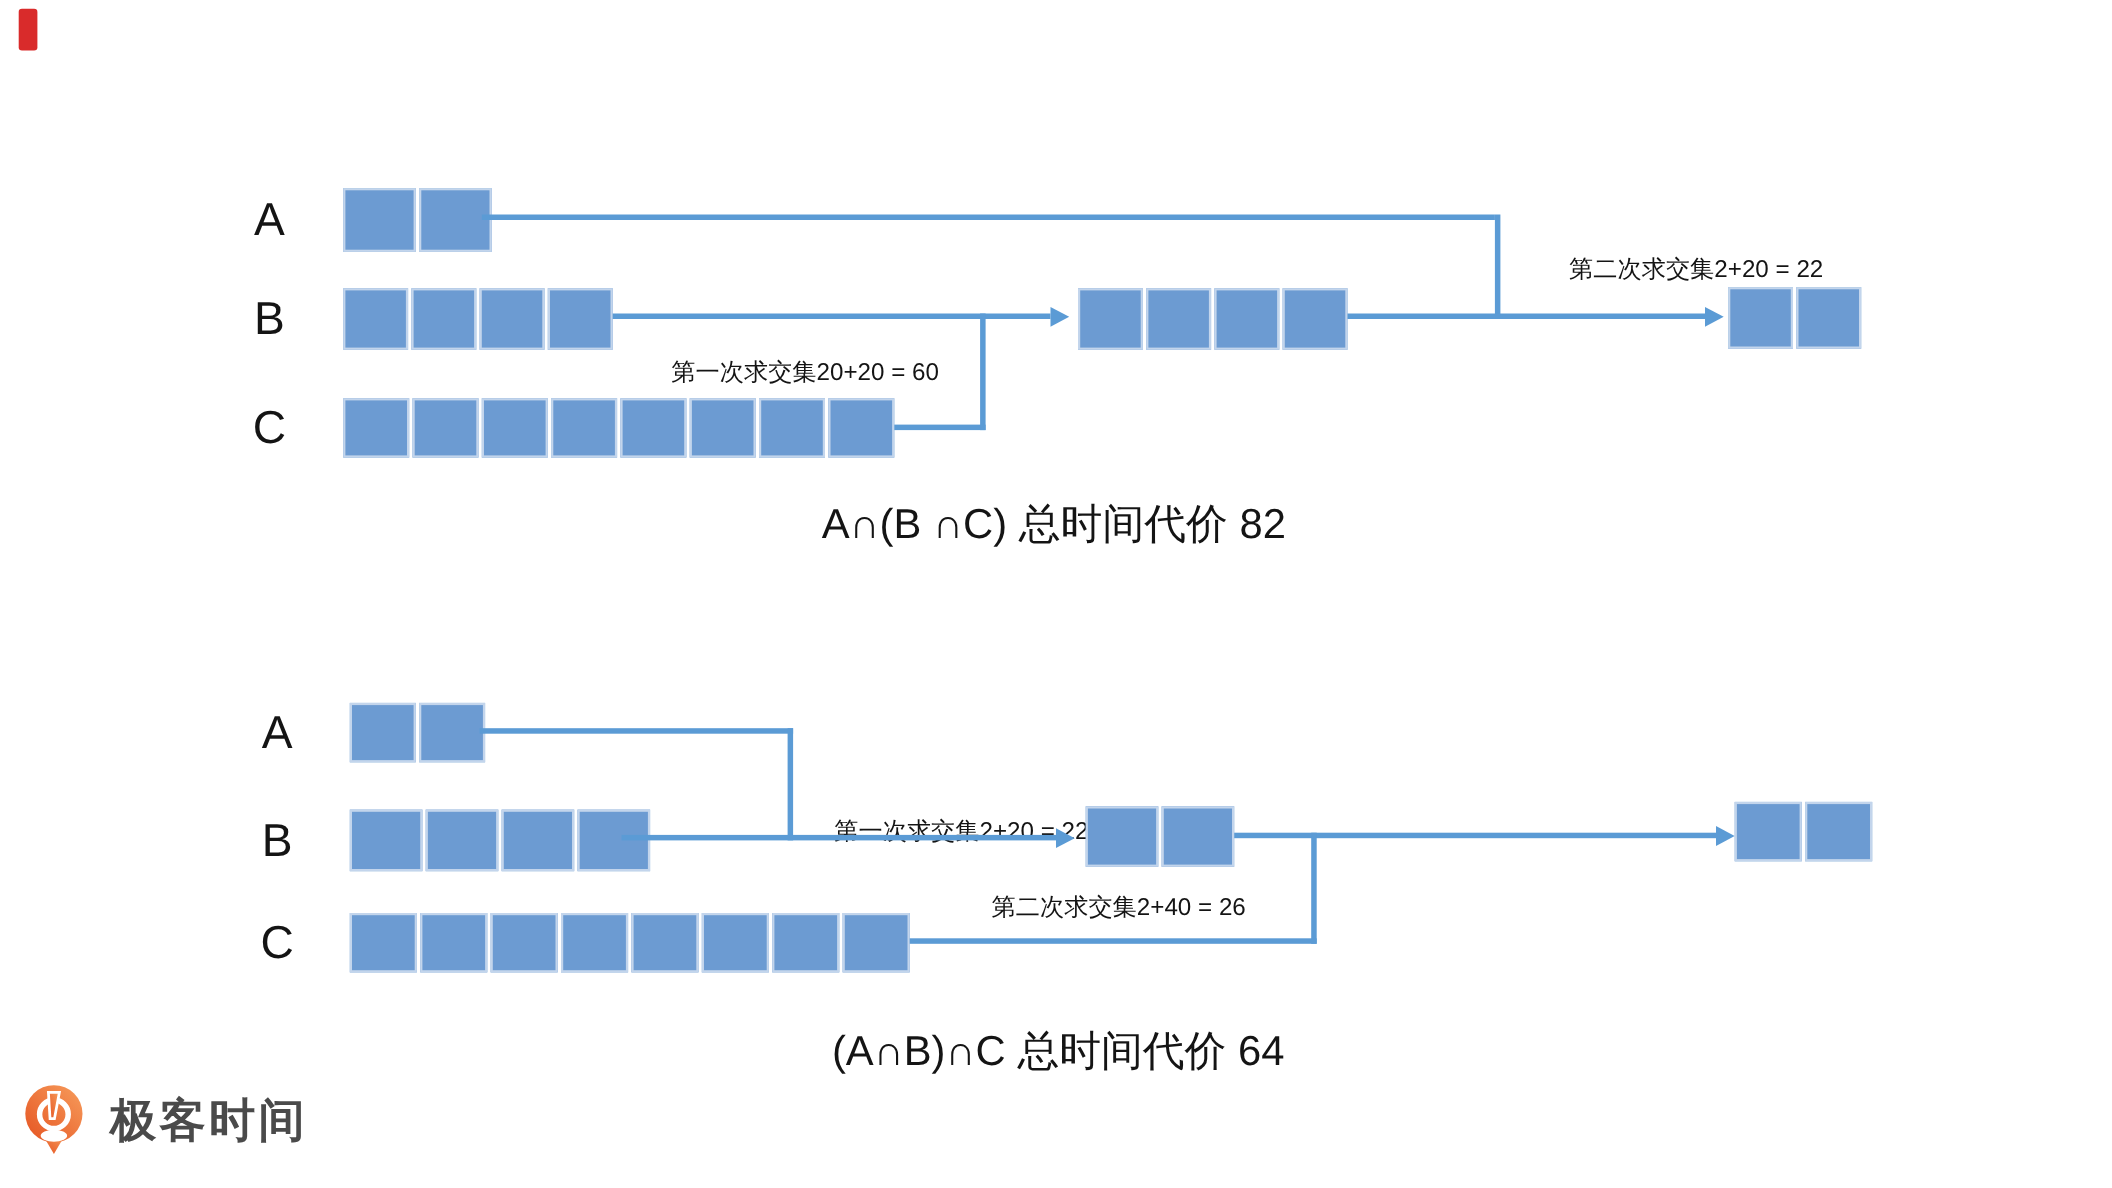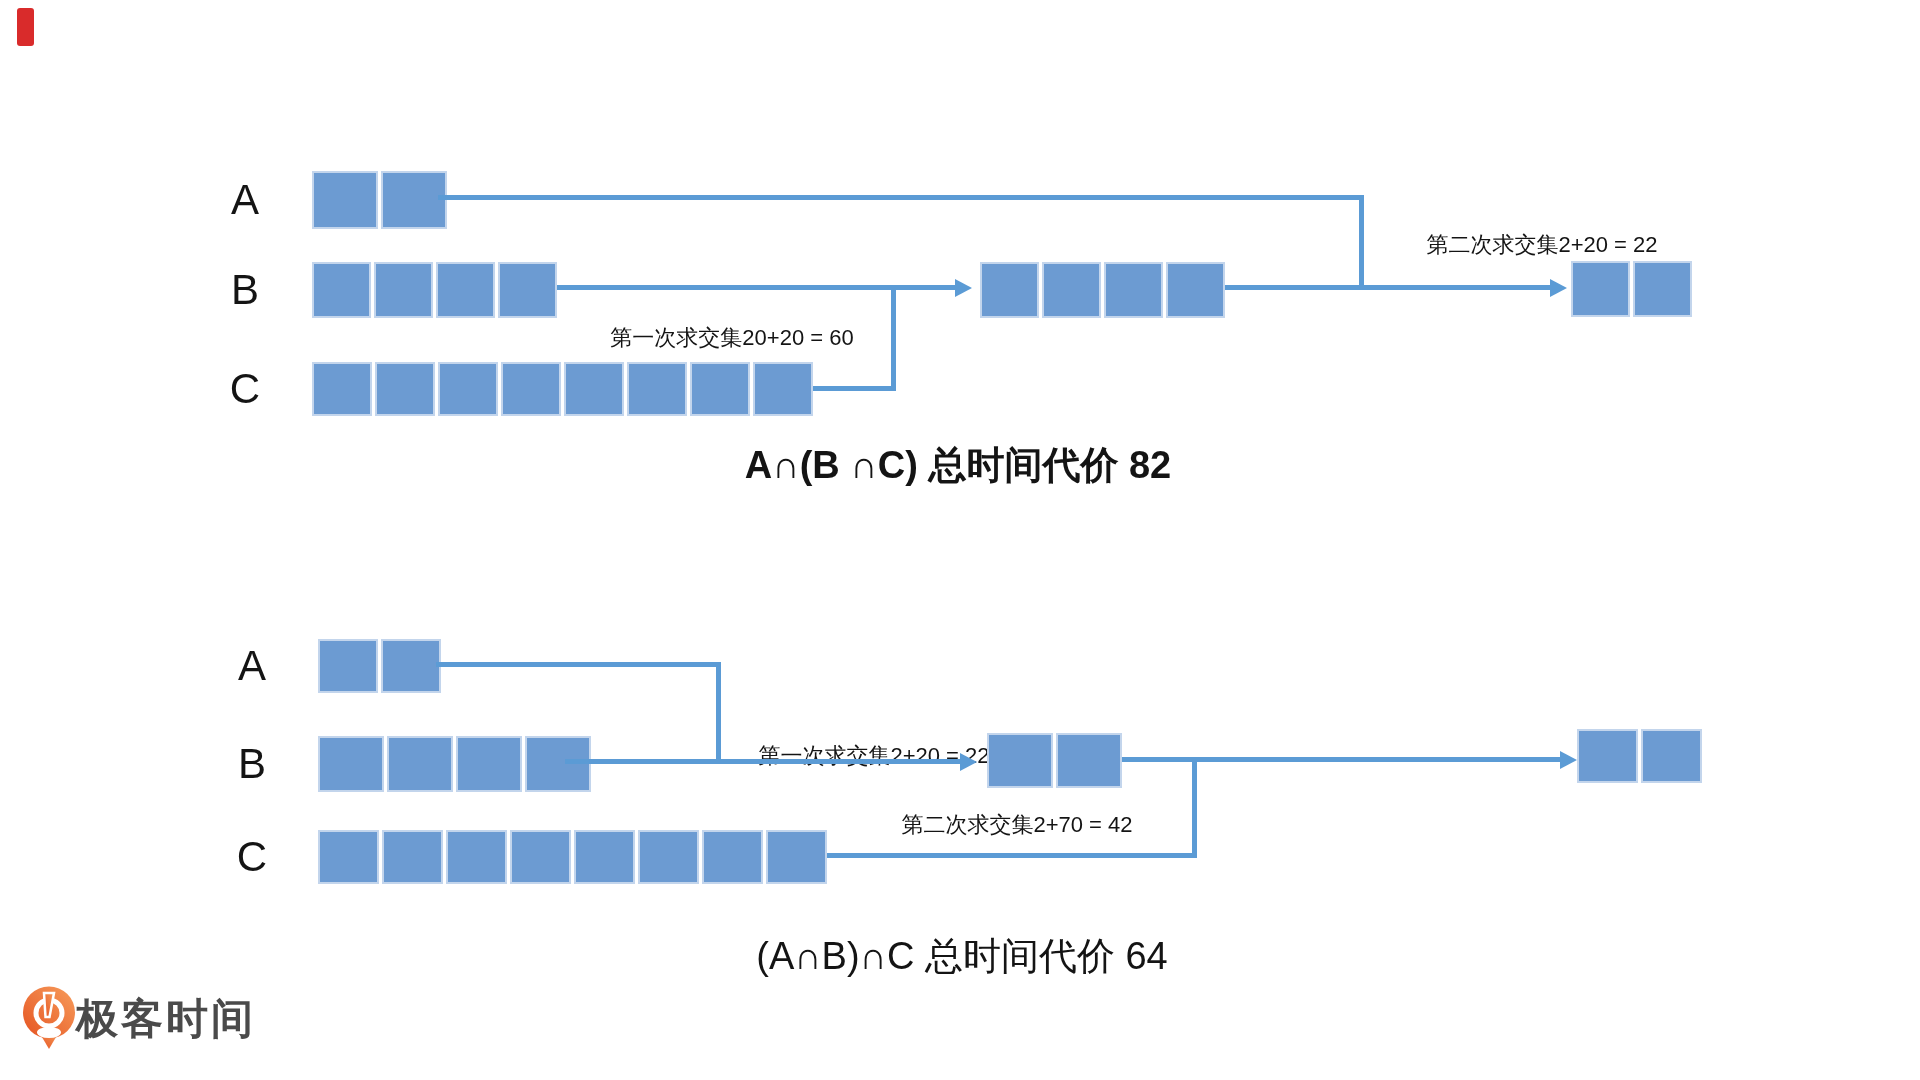--- a/index.html
+++ b/index.html
@@ -20,21 +20,21 @@
             font-size:42px;line-height:1;color:#141414;}
   .ann{position:absolute;transform:translateX(-50%);font-size:22px;line-height:26px;
        white-space:nowrap;color:#141414;text-align:center;}
   .diagram-title{position:absolute;transform:translateX(-50%);font-size:38px;line-height:46px;
                  white-space:nowrap;color:#141414;}
 
   .red-marker{position:absolute;left:17px;top:8px;width:17px;height:38px;border-radius:3px;
               background:var(--red-marker,#d92b2b);}
 
   .logo{position:absolute;left:22px;top:986px;display:flex;align-items:center;}
-  .logo-text{margin-left:0;font-size:42px;font-weight:bold;letter-spacing:3px;
+  .logo-text{margin-left:24px;font-size:42px;font-weight:bold;letter-spacing:3px;
              color:var(--logo-text,#4a4a4a);line-height:66px;}
 </style>
 </head>
 <body>
 
 <div id="canvas">
 
   <div class="red-marker"></div>
 
   <div>
@@ -85,21 +85,21 @@
     <div class="hline" style="left:1225px;top:285px;width:325px;height:5px;"></div>
     <div class="arrow" style="left:1550px;top:279px;"></div>
 
     <div class="ann" style="left:1542px;top:232px;">第二次求交集2+20 = 22</div>
 
     <div class="row" style="left:1571px;top:261px;--bw:59px;--bh:56px;">
         <div class="block"></div>
         <div class="block"></div>
       </div>
 
-    <div class="diagram-title" style="left:958px;top:442px;font-weight:bold;">A∩(B ∩C) 总时间代价 82</div>
+    <div class="diagram-title" style="left:958px;top:454px;">A∩(B ∩C) 总时间代价 82</div>
   </div>
 
   <div>
     <div class="rowlabel" style="left:222px;top:639px;width:60px;height:54px;">A</div>
     <div class="row" style="left:318px;top:639px;--bw:60px;--bh:54px;">
         <div class="block"></div>
         <div class="block"></div>
       </div>
 
     <div class="hline" style="left:436px;top:662px;width:285px;height:5px;"></div>
@@ -120,21 +120,21 @@
 
     <div class="row" style="left:987px;top:733px;--bw:66px;--bh:55px;">
         <div class="block"></div>
         <div class="block"></div>
       </div>
 
     <div class="hline" style="left:1122px;top:757px;width:438px;height:5px;"></div>
     <div class="arrow" style="left:1560px;top:751px;"></div>
     <div class="vline" style="left:1192px;top:757px;width:5px;height:101px;"></div>
 
-    <div class="ann" style="left:1017px;top:812px;">第二次求交集2+70 = 42</div>
+    <div class="ann" style="left:1017px;top:812px;">第二次求交集2+40 = 26</div>
 
     <div class="rowlabel" style="left:222px;top:830px;width:60px;height:54px;">C</div>
     <div class="row" style="left:318px;top:830px;--bw:61px;--bh:54px;">
         <div class="block"></div>
         <div class="block"></div>
         <div class="block"></div>
         <div class="block"></div>
         <div class="block"></div>
         <div class="block"></div>
         <div class="block"></div>

